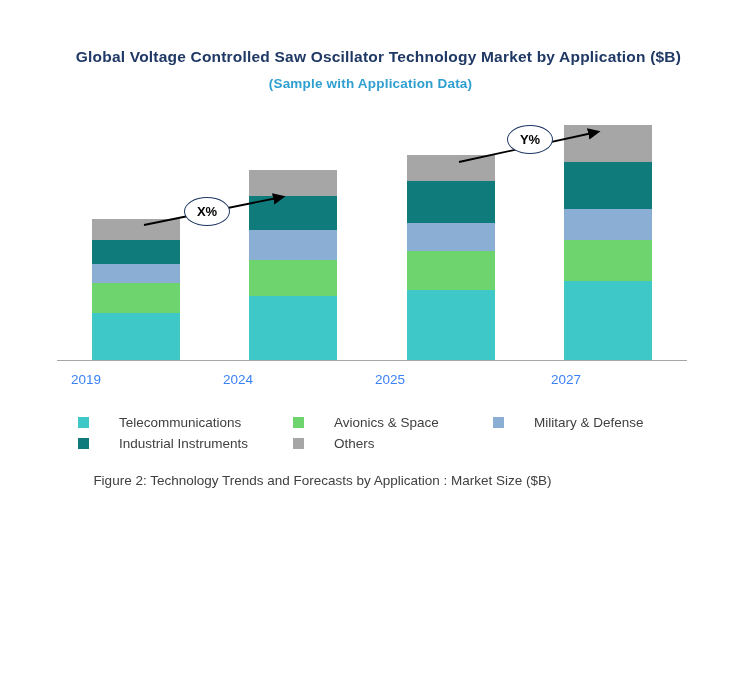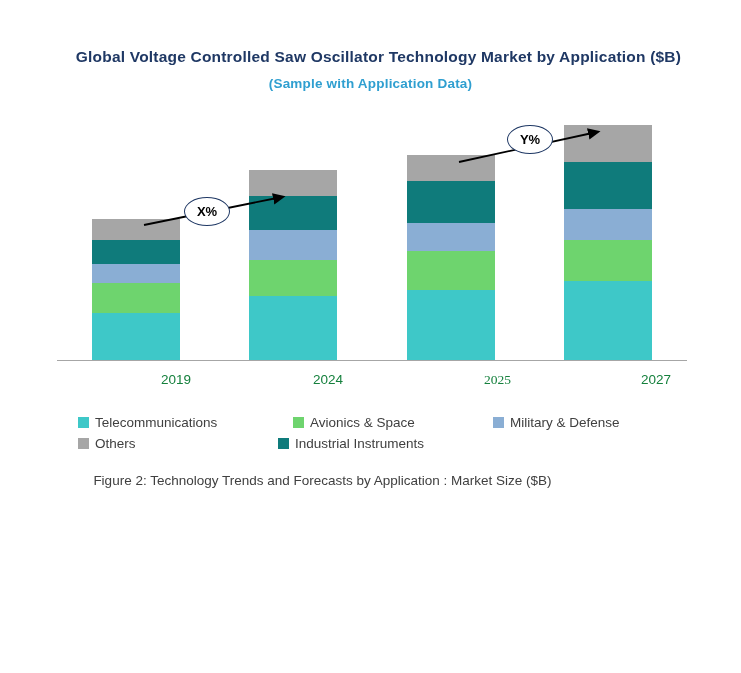--- a/index.html
+++ b/index.html
@@ -69,23 +69,23 @@
   .cat-labels {
     position: absolute;
     left: 57px;
     top: 372px;
     width: 630px;
     height: 22px;
   }
   .cat-label {
     position: absolute;
     width: 120px;
-    text-align: right;
-    font-size: 13.5px;
-    color: #15803d;
+    text-align: left;
+    font-size: 13.5px;
+    color: #3b82f6;
   }
   .annot {
     position: absolute;
   }
   .annot-ellipse {
     position: absolute;
     width: 44px;
     height: 27px;
     border: 1.4px solid #1f3864;
     border-radius: 50%;
@@ -105,20 +105,21 @@
   }
   .legend-row {
     display: flex;
     margin-bottom: 6px;
   }
   .legend-item {
     display: flex;
     align-items: center;
     font-size: 13.5px;
     color: #404040;
+    gap: 24px;
   }
   .legend-swatch {
     width: 11px;
     height: 11px;
     margin-right: 6px;
     flex: 0 0 auto;
   }
   .legend-col-1 { width: 215px; }
   .legend-col-2 { width: 200px; }
   .legend-col-3 { width: 185px; }
@@ -170,21 +171,21 @@
         <div class="bar-seg" style="height: 30.1176px; background: rgb(138, 174, 212);"></div>
         <div class="bar-seg" style="height: 41.4118px; background: rgb(110, 212, 110);"></div>
         <div class="bar-seg" style="height: 79.0588px; background: rgb(62, 200, 200);"></div>
       </div>
     </div>
   <div class="axis-line"></div>
 
   <div class="cat-labels">
     <div class="cat-label" style="left:14px;">2019</div>
     <div class="cat-label" style="left:166px;">2024</div>
-    <div class="cat-label" style="left:334px;font-family:Liberation Serif, serif;">2025</div>
+    <div class="cat-label" style="left:318px;">2025</div>
     <div class="cat-label" style="left:494px;">2027</div>
   </div>
 
   <svg class="annot" style="left:140px; top:185px;" width="160" height="45" viewBox="0 0 160 45">
     <defs>
       <marker id="ah1" markerWidth="8" markerHeight="8" refX="5" refY="3.2" orient="auto">
         <path d="M0,0 L7,3.2 L0,6.4 z" fill="#000000"></path>
       </marker>
     </defs>
     <path d="M4,40 L142,12" stroke="#000000" stroke-width="1.8" fill="none" marker-end="url(#ah1)"></path>
@@ -210,27 +211,27 @@
       <div class="legend-item legend-col-2">
         <span class="legend-swatch" style="background:#6ed46e"></span>
         <span>Avionics &amp; Space</span>
       </div>
       <div class="legend-item legend-col-3">
         <span class="legend-swatch" style="background:#8aaed4"></span>
         <span>Military &amp; Defense</span>
       </div>
     </div>
     <div class="legend-row">
+      <div class="legend-item legend-col-1">
+        <span class="legend-swatch" style="background:#0f7b7b"></span>
+        <span>Industrial Instruments</span>
+      </div>
       <div class="legend-item legend-col-2">
         <span class="legend-swatch" style="background:#a6a6a6"></span>
         <span>Others</span>
       </div>
-      <div class="legend-item legend-col-1">
-        <span class="legend-swatch" style="background:#0f7b7b"></span>
-        <span>Industrial Instruments</span>
-      </div>
       <div class="legend-item legend-col-3"></div>
     </div>
   </div>
 
   <div class="figure-caption">Figure 2: Technology Trends and Forecasts by Application : Market Size ($B)</div>
 
 </div>
 
 </body></html>

